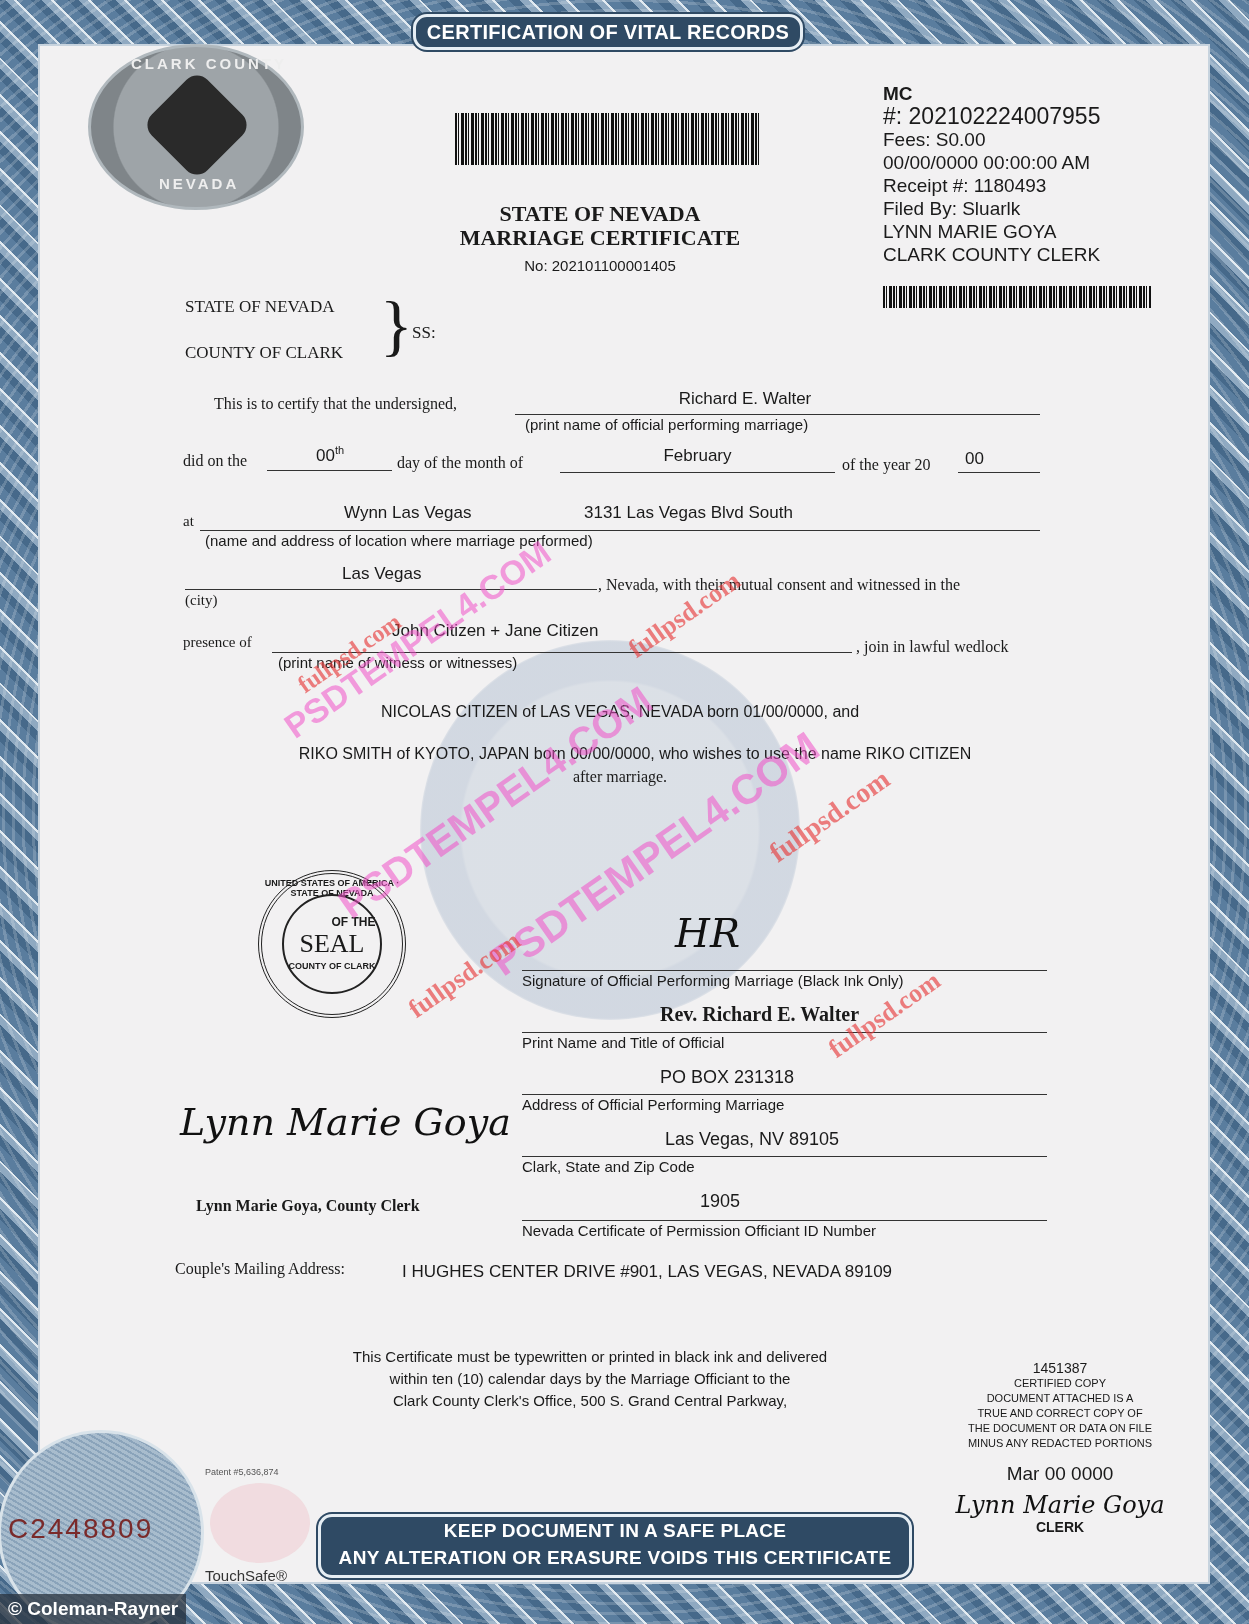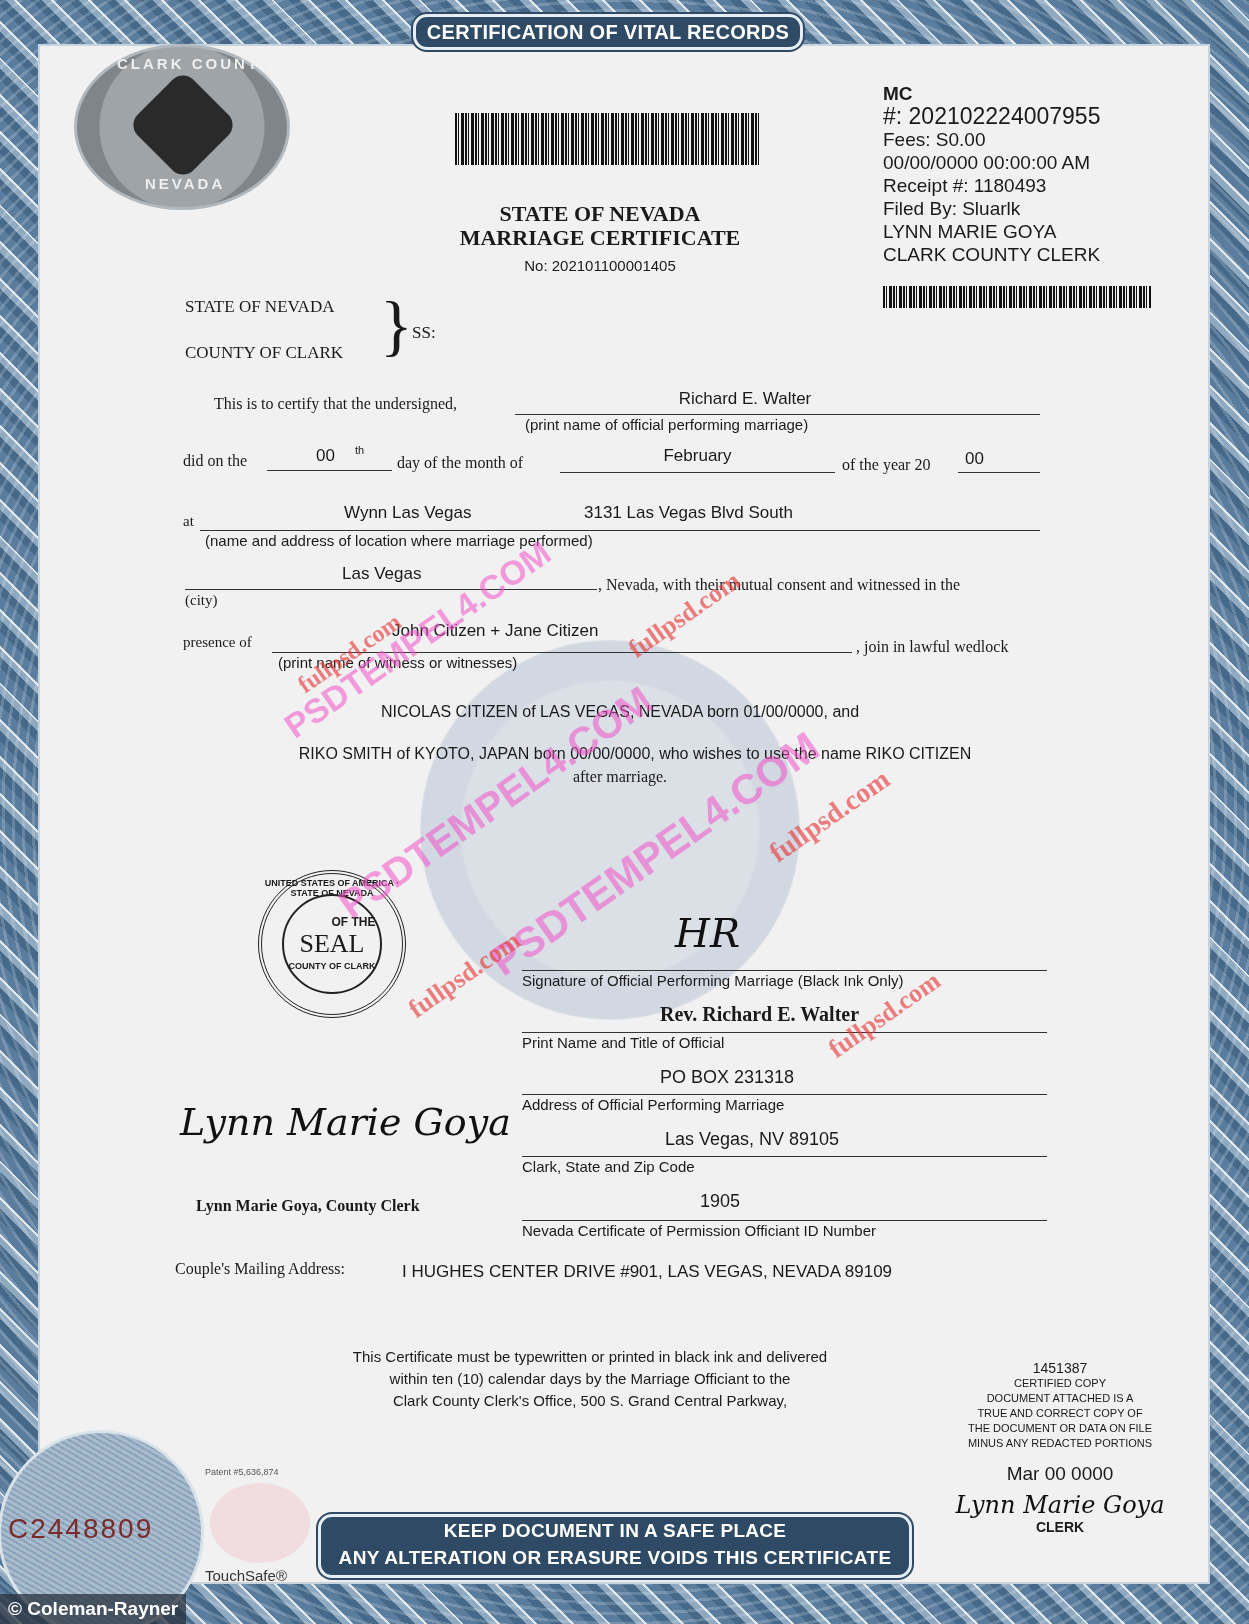--- a/index.html
+++ b/index.html
@@ -19,21 +19,21 @@
   .sans { font-family:"Liberation Sans", sans-serif; }
   .cond { font-family:"Liberation Sans Narrow", "Liberation Sans", sans-serif; }
   .line { position:absolute; border-bottom:1.5px solid #333; }
   .barcode { position:absolute; background:repeating-linear-gradient(90deg,#111 0 2px,#f2f1f2 2px 3px,#111 3px 4px,#f2f1f2 4px 6px,#111 6px 9px,#f2f1f2 9px 10px); }
   .watermark { position:absolute; color:rgba(240,80,200,0.55); font-family:"Liberation Sans", sans-serif; font-weight:bold; transform:rotate(-35deg); white-space:nowrap; pointer-events:none; }
   .watermark.red { color:rgba(230,60,60,0.65); font-family:"Liberation Serif", serif; }
   .ghost-seal { position:absolute; left:420px; top:640px; width:380px; height:380px; border-radius:50%;
       background:radial-gradient(circle, rgba(160,180,200,0.28) 0 55%, rgba(150,170,195,0.35) 56% 70%, rgba(160,180,200,0.15) 71% 100%); }
   .seal-stamp { position:absolute; left:258px; top:870px; width:148px; height:148px; border-radius:50%; border:4px double #222; box-sizing:border-box; }
   .seal-stamp .inner { position:absolute; left:20px; top:20px; width:100px; height:100px; border-radius:50%; border:2px solid #222; box-sizing:border-box; display:flex; align-items:center; justify-content:center; font-size:26px; font-family:"Liberation Serif", serif; }
-  .clark-logo { position:absolute; left:74px; top:44px; width:210px; height:160px; border-radius:50%; background:radial-gradient(circle,#9ea4a8 0 62%,#7f8589 63% 100%); border:3px solid #b0b8bd; }
+  .clark-logo { position:absolute; left:88px; top:44px; width:210px; height:160px; border-radius:50%; background:radial-gradient(circle,#9ea4a8 0 62%,#7f8589 63% 100%); border:3px solid #b0b8bd; }
   .clark-logo .diamond { position:absolute; left:58px; top:30px; width:96px; height:96px; background:#2a2a2a; border-radius:18px; transform:rotate(45deg) scale(0.82); }
   .hologram { position:absolute; left:-2px; top:1430px; width:200px; height:200px; border-radius:50%; background:repeating-linear-gradient(30deg,#8aa3ba 0 2px,#a8bccd 2px 5px); border:3px solid #d9e3ea; }
   .sig { position:absolute; font-family:"DejaVu Serif", serif; font-style:italic; color:#111; }
 </style>
 </head>
 <body>
 
 <div class="border-frame"></div>
 <div class="paper"></div>
 
@@ -72,21 +72,21 @@
 
 <div class="ghost-seal"></div>
 
 <div class="abs" style="left:214px;top:395px;font-size:16px;">This is to certify that the undersigned,</div>
 <div class="line" style="left:515px;top:414px;width:525px;"></div>
 <div class="abs sans" style="left:515px;top:389px;width:460px;text-align:center;font-size:17px;">Richard E. Walter</div>
 <div class="abs cond" style="left:525px;top:416px;font-size:15px;">(print name of official performing marriage)</div>
 
 <div class="abs" style="left:183px;top:452px;font-size:16px;">did on the</div>
 <div class="line" style="left:267px;top:470px;width:125px;"></div>
-<div class="abs sans" style="left:316px;top:444px;font-size:17px;"><span>00</span><sup style="font-size:11px;margin-left:20px;">th</sup></div>
+<div class="abs sans" style="left:316px;top:444px;font-size:17px;"><span>00</span><sup style="font-size:11px;">th</sup></div>
 <div class="abs" style="left:397px;top:454px;font-size:16px;">day of the month of</div>
 <div class="line" style="left:560px;top:472px;width:275px;"></div>
 <div class="abs sans" style="left:560px;top:446px;width:275px;text-align:center;font-size:17px;">February</div>
 <div class="abs" style="left:842px;top:456px;font-size:16px;">of the year 20</div>
 <div class="line" style="left:958px;top:472px;width:82px;"></div>
 <div class="abs sans" style="left:965px;top:449px;font-size:17px;">00</div>
 
 <div class="abs" style="left:183px;top:513px;font-size:15px;">at</div>
 <div class="line" style="left:200px;top:530px;width:840px;"></div>
 <div class="abs sans" style="left:344px;top:503px;font-size:17px;">Wynn Las Vegas</div>

